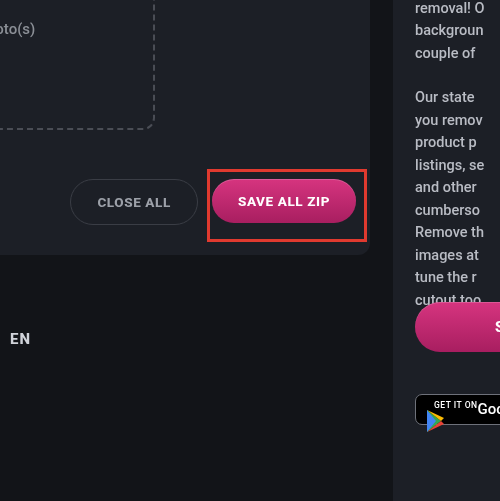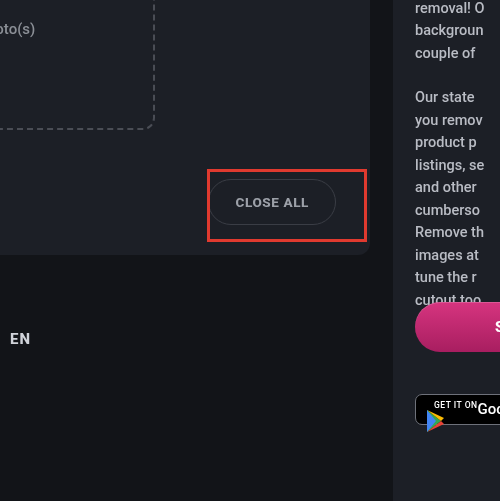--- a/index.html
+++ b/index.html
@@ -34,21 +34,21 @@
     position: absolute;
     left: 0;
     top: 58px;
     color: #8b8f96;
     font-size: 15px;
     font-weight: 500;
   }
   .button-row {
     position: absolute;
     bottom: 30px;
-    right: 34px;
+    right: 14px;
     display: flex;
     gap: 14px;
     align-items: flex-start;
   }
   .btn {
     border-radius: 999px;
     font-size: 13.5px;
     font-weight: 800;
     letter-spacing: 0.6px;
     padding: 14px 26px;
@@ -145,20 +145,21 @@
 </head>
 <body>
 
 <div class="main-panel">
   <div class="dropzone">
 
     <div class="dropzone-label">ct photo(s)</div>
   </div>
   <div class="button-row">
     <button class="btn btn-secondary">CLOSE ALL</button>
+    <button class="btn btn-primary">SAVE ALL ZIP</button>
   </div>
   <div class="highlight-box"></div>
 </div>
 
 <div class="lang">EN</div>
 
 <div class="side-panel">
   <div class="side-p1" style="white-space:pre-line;">removal! O
 backgroun
 couple of</div>

